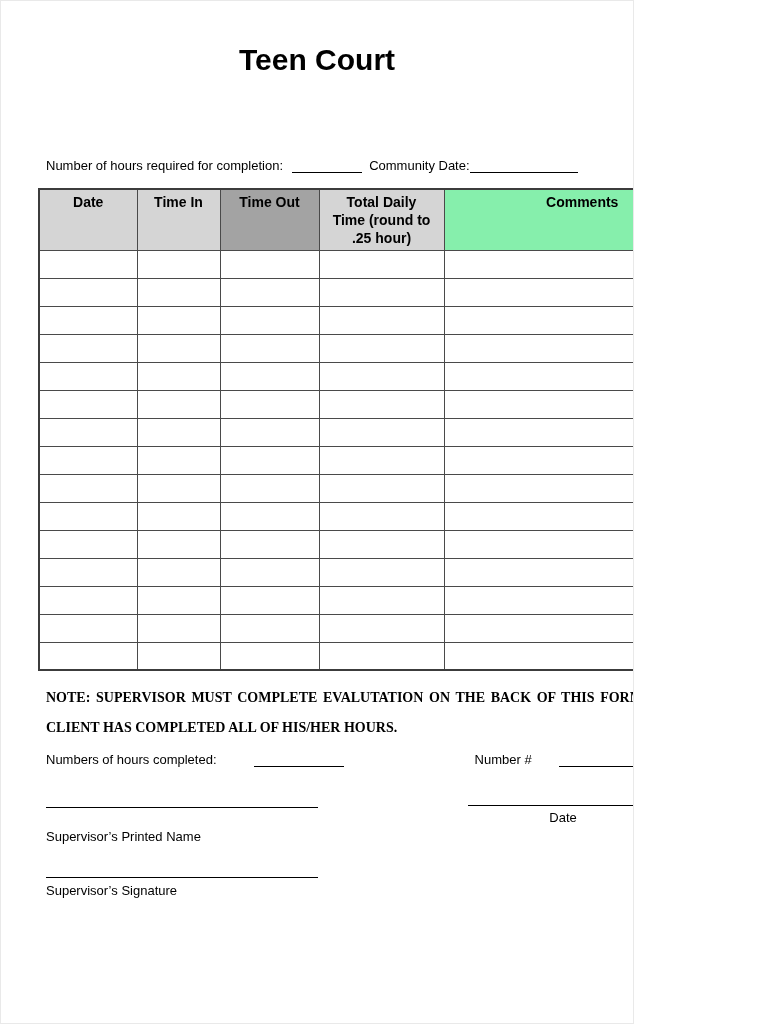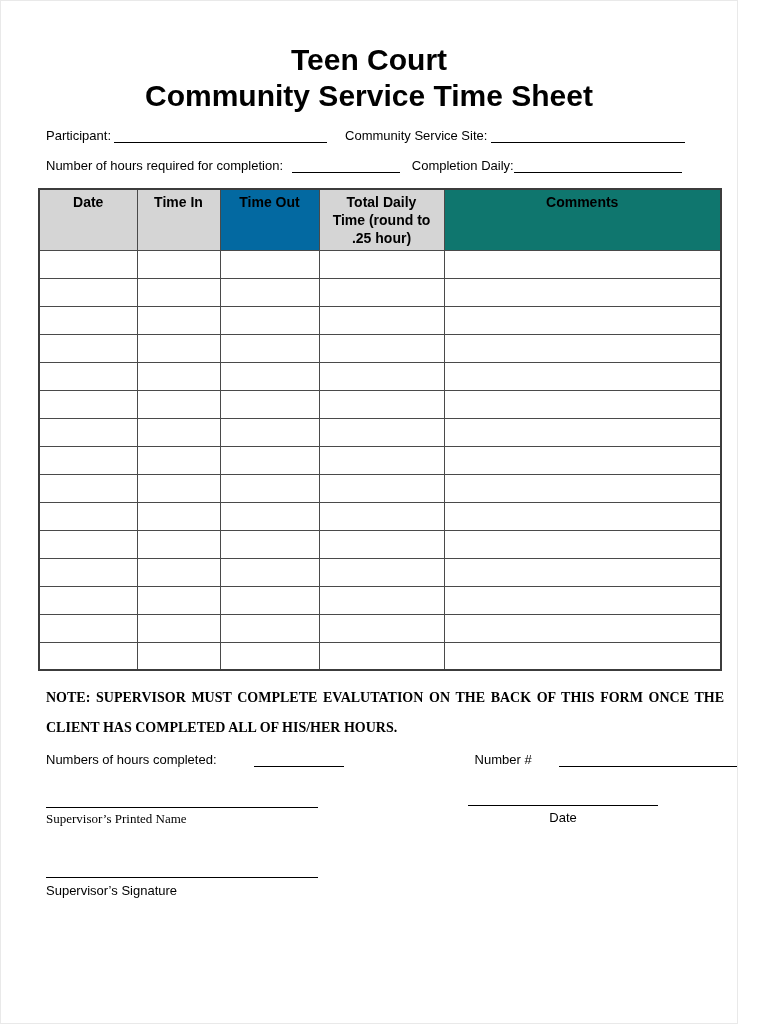--- a/index.html
+++ b/index.html
@@ -1,19 +1,19 @@
 <!DOCTYPE html>
 <html><head>
 <meta charset="utf-8">
 <style>
   * { margin:0; padding:0; box-sizing:border-box; }
   html,body { background:#fff; }
   .page {
     position:relative;
-    width:738px; height:1024px;
+    width:634px; height:1024px;
     background:#ffffff;
     border:1px solid #e9e9e9;
     font-family:"Liberation Sans", sans-serif;
     color:#000;
     overflow:hidden;
   }
   
   .title {
     position:absolute; top:41px; left:0; right:0;
     text-align:center;
@@ -76,67 +76,59 @@
     height:0;
   }
   .sigline.left1 { left:45px; top:806px; width:272px; }
   .sigline.right1{ left:467px; top:804px; width:190px; }
   .sigline.left2 { left:45px; top:876px; width:272px; }
   .siglabel {
     position:absolute;
     font-size:13px; line-height:15px;
     white-space:nowrap;
   }
-  .lbl-printed   { left:45px;  top:810px;font-family:Liberation Serif, serif; }
+  .lbl-printed   { left:45px;  top:828px; }
   .lbl-date      { left:467px; top:809px; width:190px; text-align:center; }
   .lbl-signature { left:45px;  top:882px;text-align:right; }
 
   .sp { display:inline-block; }
 </style>
 </head>
 <body>
 
 <div class="page">
 
   <div class="title">
     <div>Teen Court</div>
-    <div>Community Service Time Sheet</div>
   </div>
 
-  <div class="fieldrow row-participant">
-    <span>Participant:</span>
-    <span class="blank" style="width:213px; margin-left:3px;"></span>
-    <span class="sp" style="width:18px;"></span>
-    <span>Community Service Site:</span>
-    <span class="blank" style="flex:1; margin-left:4px;"></span>
-  </div>
 
   <div class="fieldrow row-hours">
     <span>Number of hours required for completion:</span>
     <span class="blank" style="width:125px; margin-left:9px;"></span>
     <span class="sp" style="width:13px;"></span>
-    <span>Completion Daily:</span>
+    <span>Community Date:</span>
     <span class="blank" style="width:194px;"></span>
   </div>
 
   <table class="sheet">
     <colgroup>
       <col class="c-date">
         <col class="c-in">
         <col class="c-out">
         <col class="c-total">
         <col class="c-comm">
     </colgroup>
     <thead>
       <tr>
         <th style="background-color: rgb(213, 213, 213);"><span class="hdr-inner">Date</span></th>
         <th style="background-color: rgb(213, 213, 213); text-decoration: underline;"><span class="hdr-inner">Time In</span></th>
-        <th style="background-color: #0369a1;"><span class="hdr-inner">Time Out</span></th>
+        <th style="background-color: #a3a3a3;"><span class="hdr-inner">Time Out</span></th>
         <th style="background-color: rgb(213, 213, 213); margin-left: 48px;"><span class="hdr-inner">Total Daily Time (round to .25 hour)</span></th>
-        <th style="background-color: #0f766e;"><span class="hdr-inner">Comments</span></th>
+        <th style="background-color: #86efac;"><span class="hdr-inner">Comments</span></th>
       </tr>
     </thead>
     <tbody>
         <tr>
           <td></td>
           <td></td>
           <td></td>
           <td></td>
           <td></td>
         </tr>

